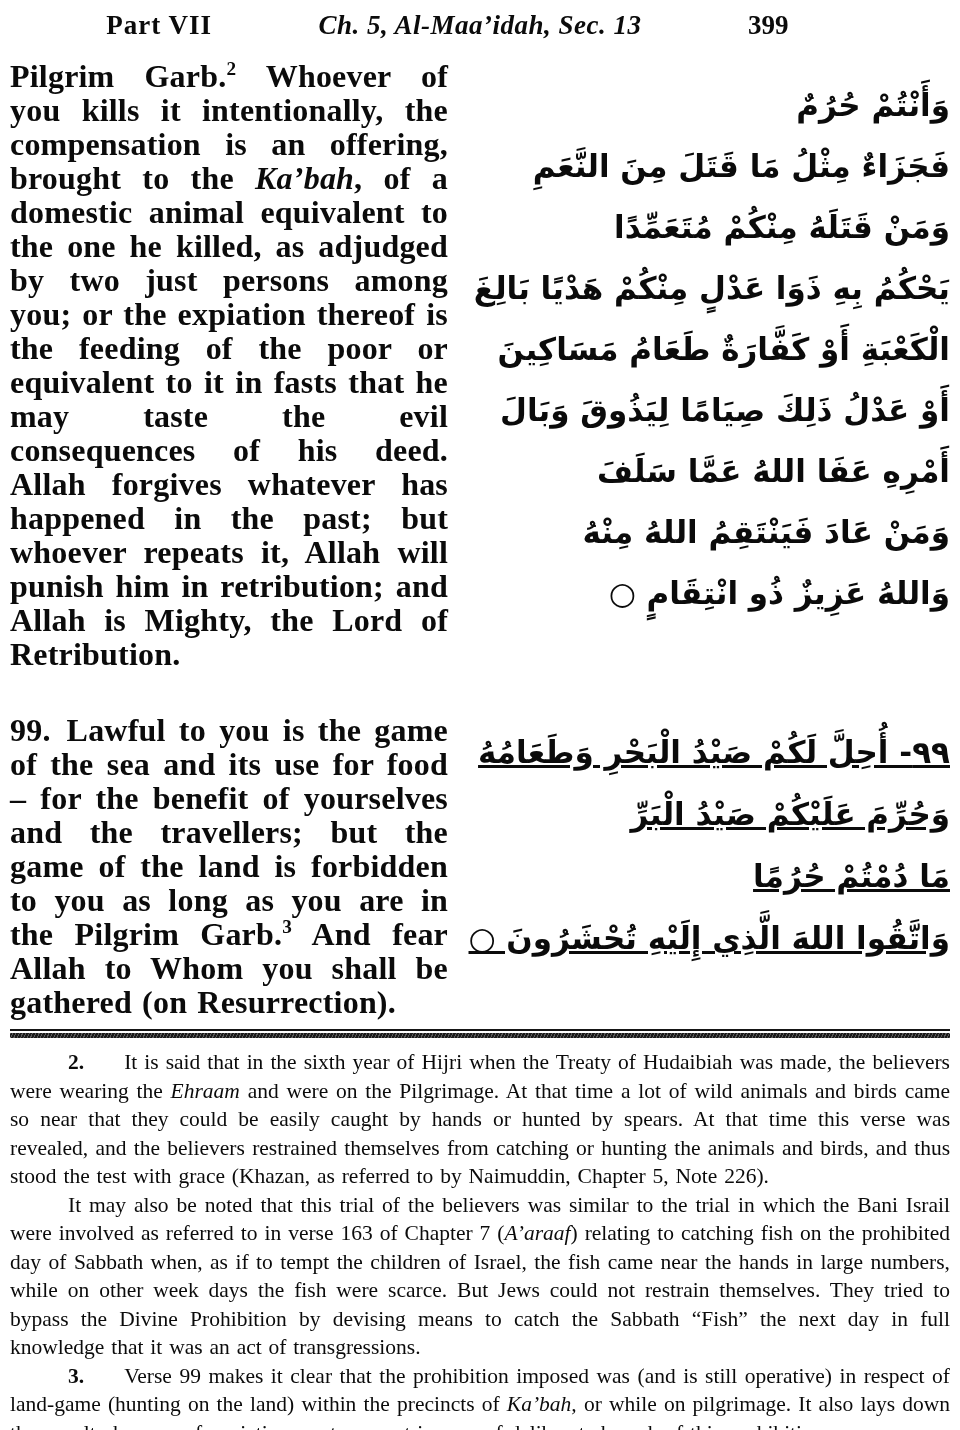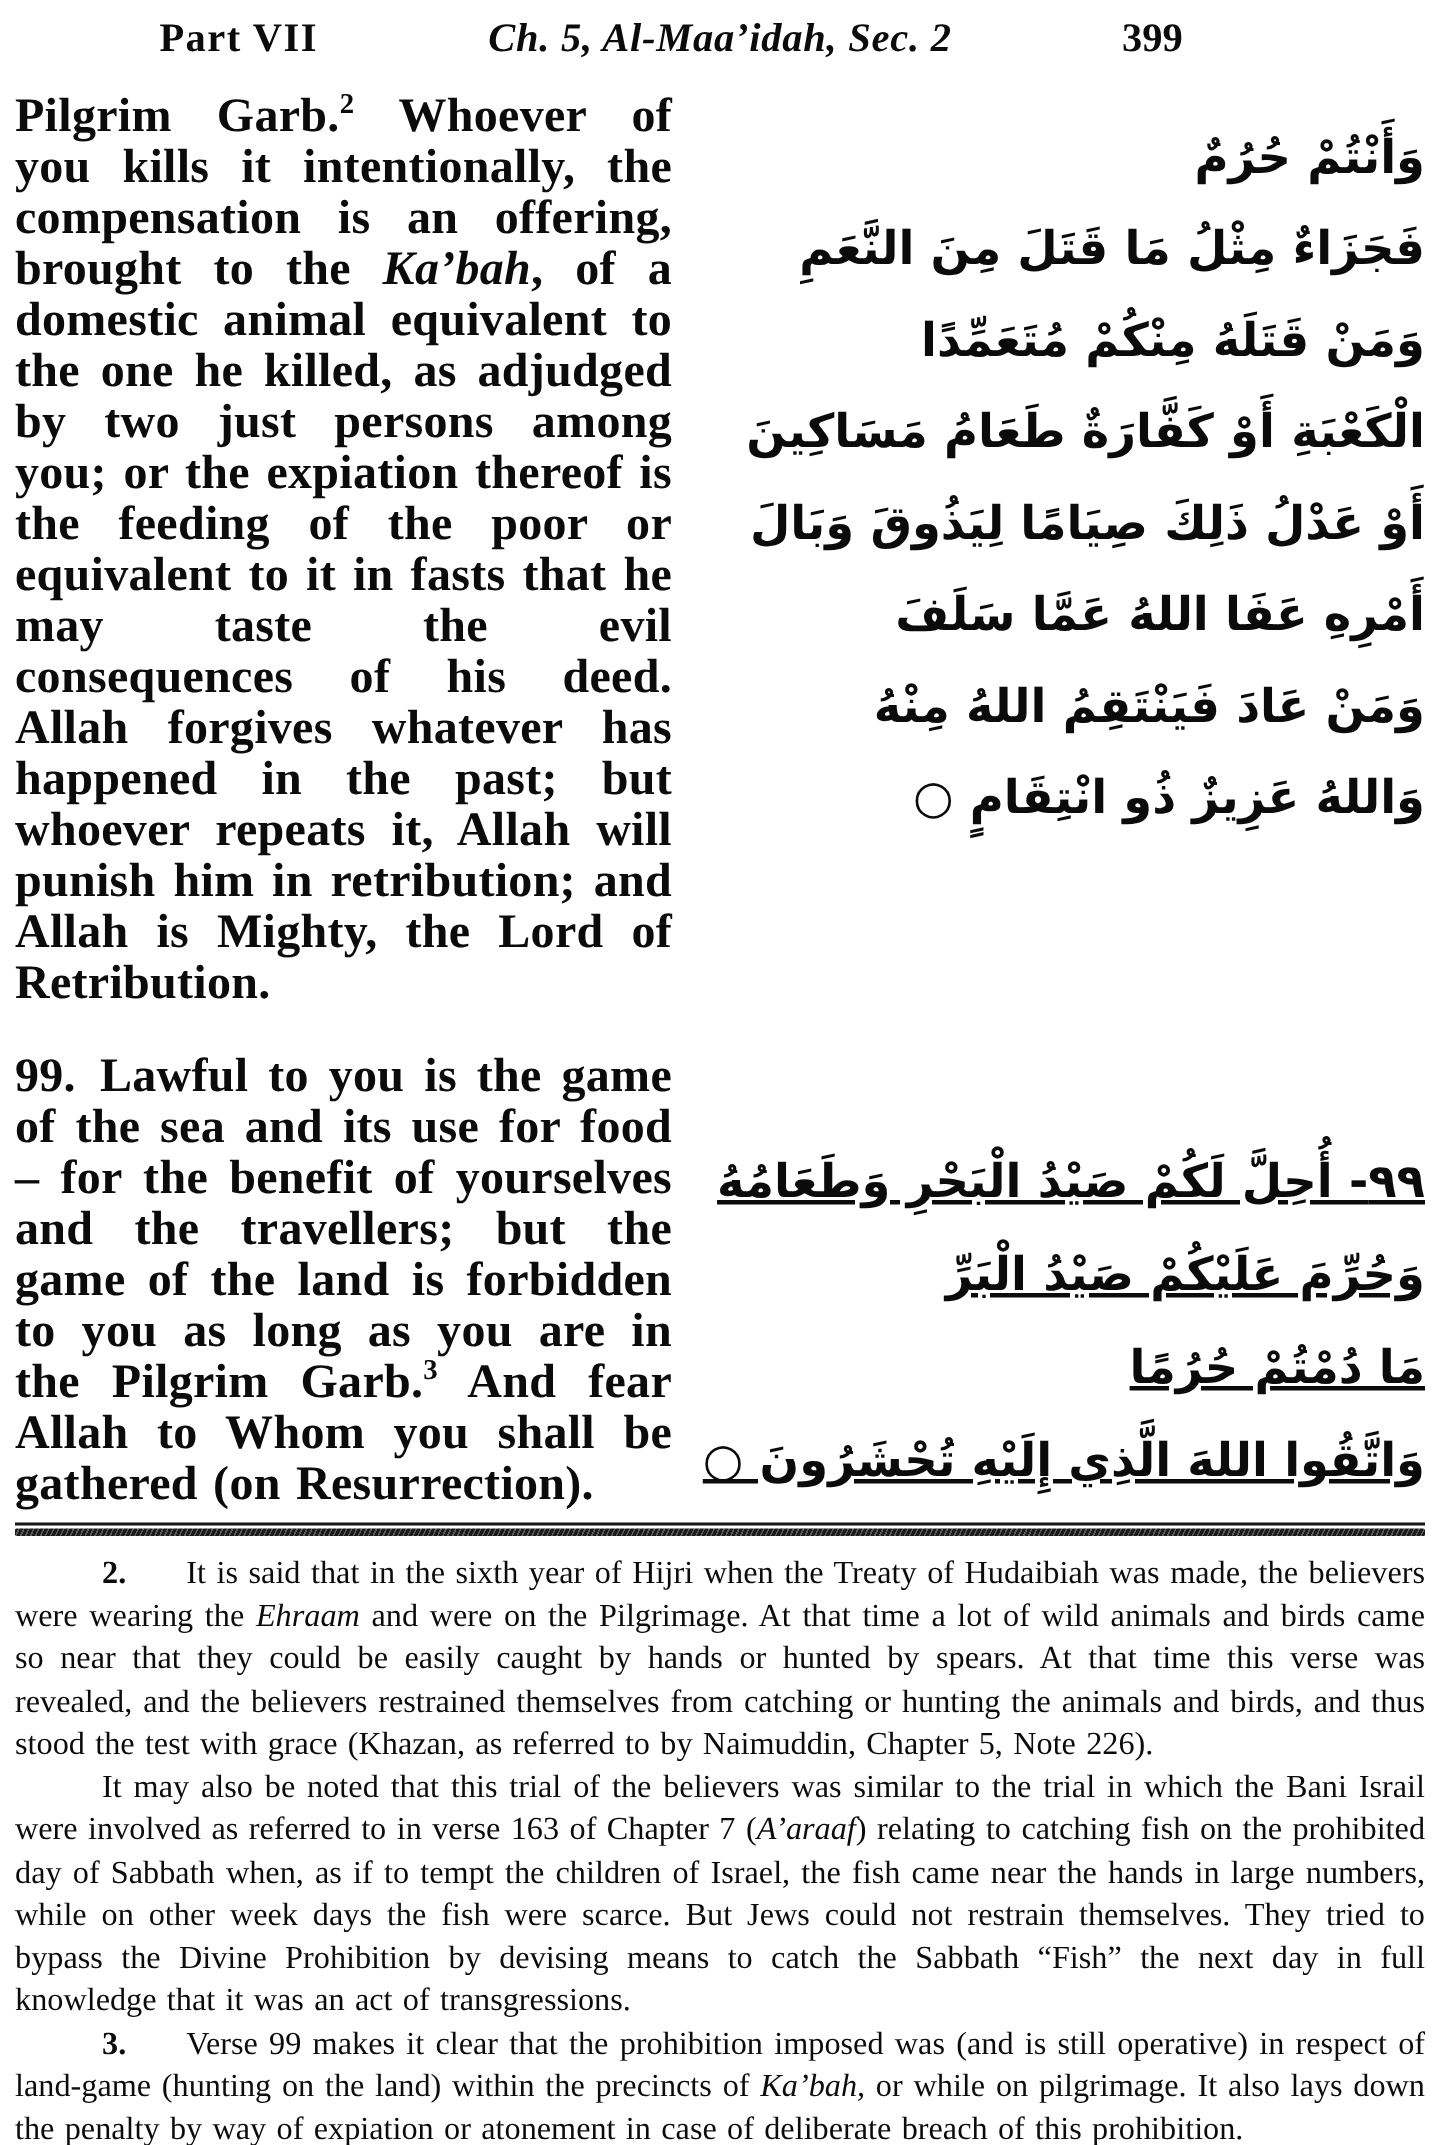--- a/index.html
+++ b/index.html
@@ -37,21 +37,21 @@
     flex: 1;
     direction: rtl;
     text-align: right;
     font-family: "DejaVu Sans", sans-serif;
     font-weight: bold;
     font-size: 31px;
     line-height: 61px;
     padding-left: 4px;
   }
   .row1 .col-ar { padding-top: 16px; }
-  .row2 { margin-top: 28px; align-items: flex-end; }
+  .row2 { margin-top: 42px; }
   .row2 .col-ar { padding-top: 8px; line-height: 62px; text-decoration: underline; }
   .ar-line { white-space: nowrap; }
   .italic { font-style: italic; }
   .sup { vertical-align: super; font-size: 0.6em; line-height: 0; }
   .verse-num { margin-right: 16px; }
 
   
   .footnote-separator { margin: 10px 0 6px 0; }
   .sep-thin { height: 2px; background: #151515; margin-bottom: 2px; }
   .sep-band {
@@ -71,34 +71,35 @@
   .fn-para { text-indent: 58px; }
   .fn-num { font-weight: bold; margin-right: 40px; }
 </style>
 </head>
 <body>
 
 <div class="page">
 
   <div class="page-header">
     <div class="hdr-left">Part VII</div>
-    <div class="hdr-center">Ch. 5, Al-Maa’idah, Sec. 2</div>
+    <div class="hdr-center">Ch. 5, Al-Maa’idah, Sec. 13</div>
     <div class="hdr-right">399</div>
   </div>
 
   <div class="verse-area">
 
     <div class="verse-row row1">
       <div class="col-en">
         <p><span>Pilgrim Garb.</span><span class="sup">2</span><span> Whoever of you kills it intentionally, the compensation is an offering, brought to the </span><span class="italic">Ka’bah</span><span>, of a domestic animal equivalent to the one he killed, as adjudged by two just persons among you; or the expiation thereof is the feeding of the poor or equivalent to it in fasts that he may taste the evil consequences of his deed. Allah forgives whatever has happened in the past; but whoever repeats it, Allah will punish him in retribution; and Allah is Mighty, the Lord of Retribution.</span></p>
       </div>
       <div class="col-ar">
         <div class="ar-line">وَأَنْتُمْ حُرُمٌ</div>
         <div class="ar-line">فَجَزَاءٌ مِثْلُ مَا قَتَلَ مِنَ النَّعَمِ</div>
         <div class="ar-line">وَمَنْ قَتَلَهُ مِنْكُمْ مُتَعَمِّدًا</div>
+        <div class="ar-line">يَحْكُمُ بِهِ ذَوَا عَدْلٍ مِنْكُمْ هَدْيًا بَالِغَ</div>
         <div class="ar-line">الْكَعْبَةِ أَوْ كَفَّارَةٌ طَعَامُ مَسَاكِينَ</div>
         <div class="ar-line">أَوْ عَدْلُ ذَلِكَ صِيَامًا لِيَذُوقَ وَبَالَ</div>
         <div class="ar-line">أَمْرِهِ عَفَا اللهُ عَمَّا سَلَفَ</div>
         <div class="ar-line">وَمَنْ عَادَ فَيَنْتَقِمُ اللهُ مِنْهُ</div>
         <div class="ar-line">وَاللهُ عَزِيزٌ ذُو انْتِقَامٍ ○</div>
       </div>
     </div>
 
     <div class="verse-row row2">
       <div class="col-en">

